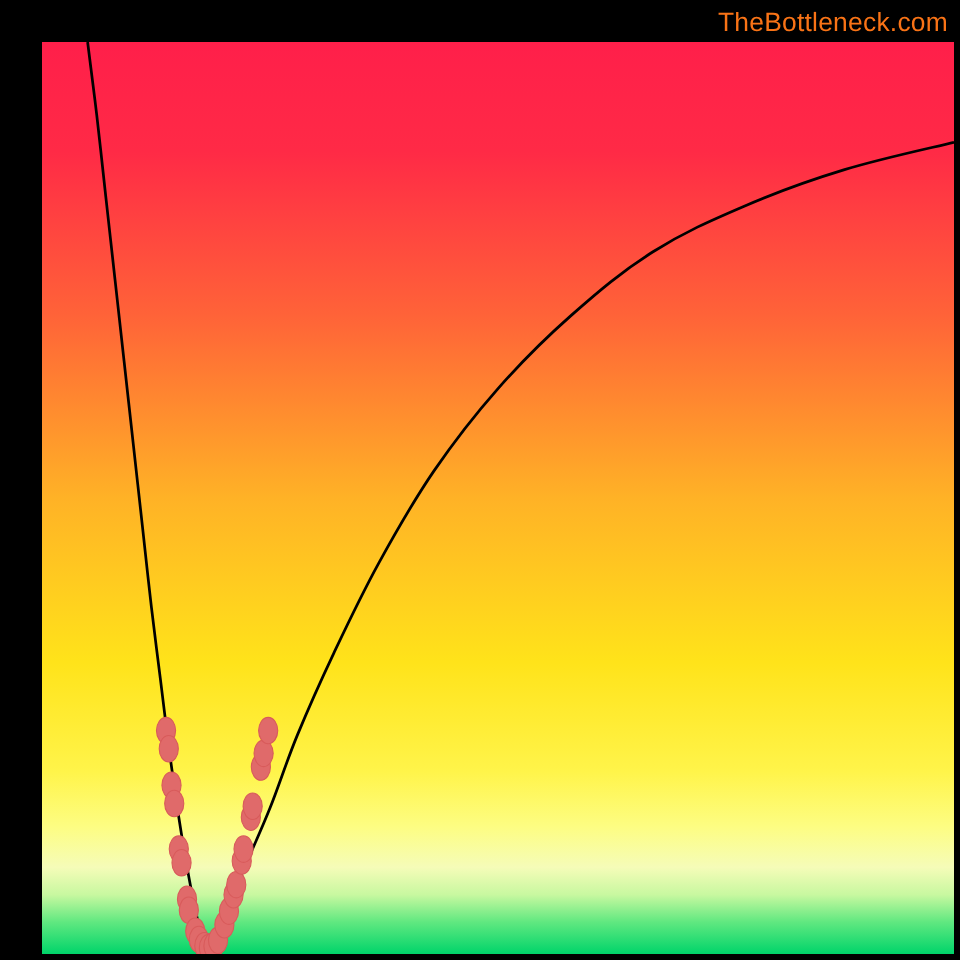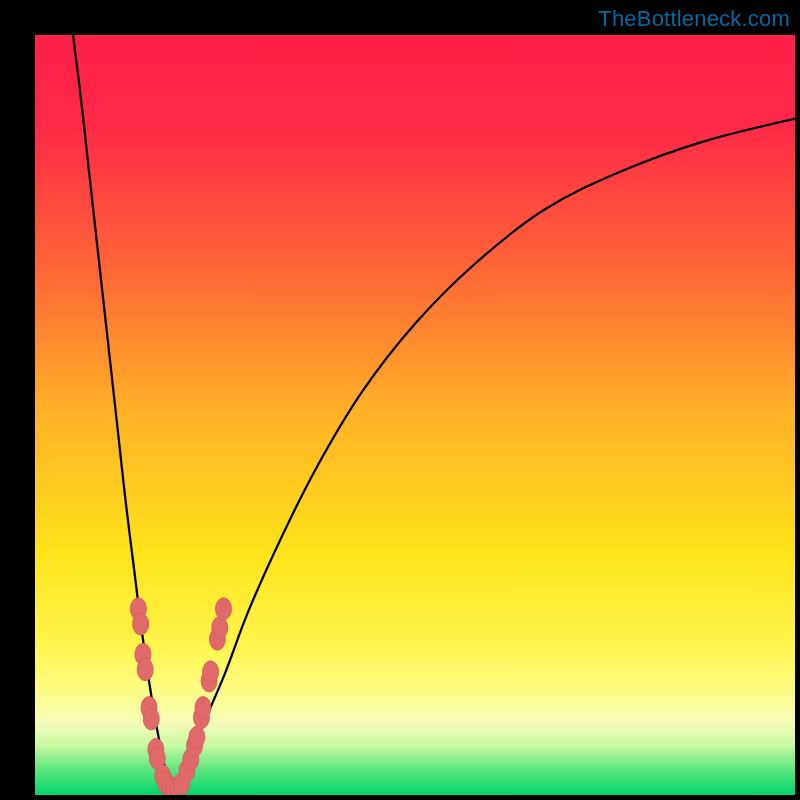--- a/index.html
+++ b/index.html
@@ -38,21 +38,21 @@
     position: absolute;
     left: 0;
     top: 0;
     width: 100%;
     height: 100%;
   }
   .watermark {
     position: absolute;
     top: 6px;
     right: 10px;
-    color: #0369a1;
+    color: #f97316;
     font-size: 22px;
     font-weight: 500;
     letter-spacing: 0.2px;
     user-select: none;
   }
 </style>
 </head>
 <body>
 
 <div class="frame">

